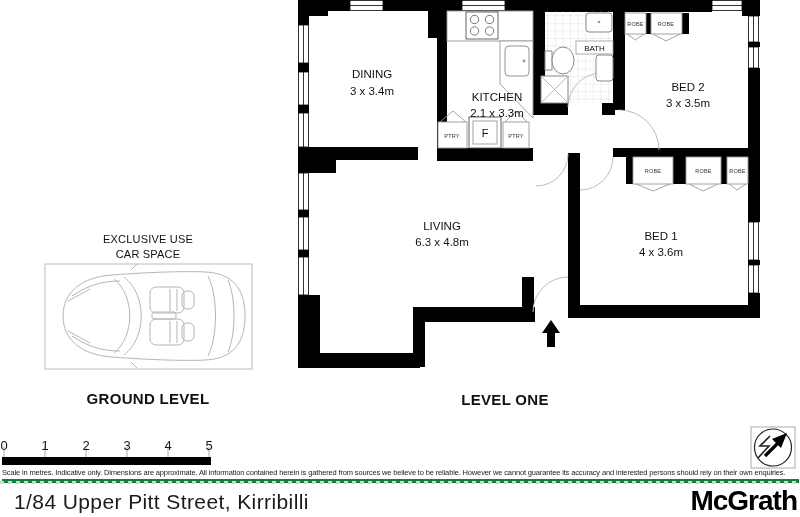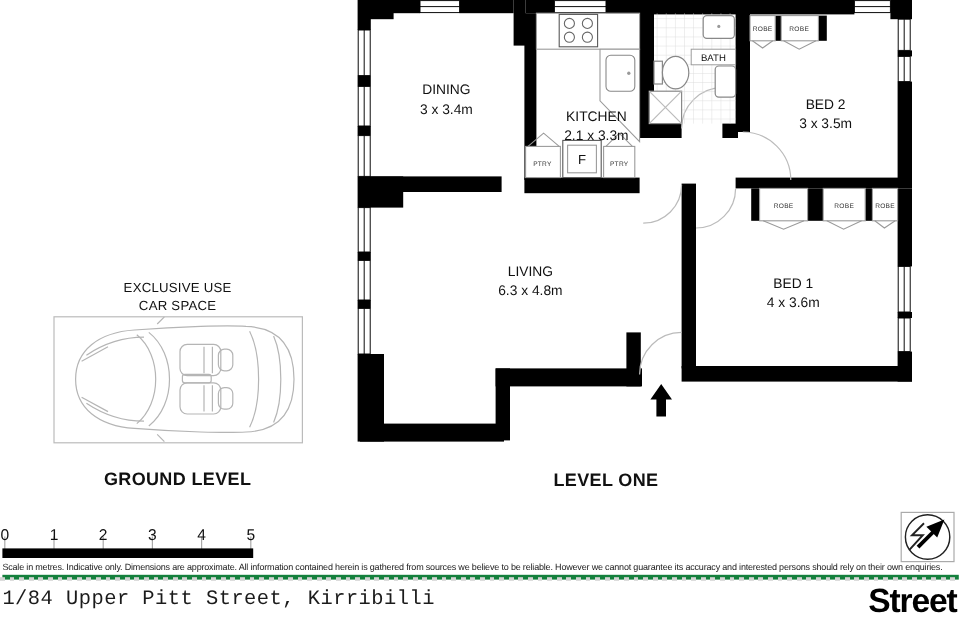--- a/index.html
+++ b/index.html
@@ -12,22 +12,22 @@
   .fridge-f{font-size:11px;}
   .bath-t{font-size:8px;}
   .lvl{font-size:15px;font-weight:bold;letter-spacing:.3px;}
   .car-t{font-size:11px;letter-spacing:.2px;}
   .tick-t{font-size:13px;}
   .disclaimer{position:absolute;left:2px;top:468px;width:797px;font-size:7.5px;
       letter-spacing:-0.15px;color:#222;white-space:nowrap;overflow:hidden;
       border-bottom:4px solid #15803d;padding-bottom:2px;}
   .hatch{position:absolute;left:0;top:481px;width:800px;height:3px;
       background:repeating-linear-gradient(90deg,#d4d4d4 0 4px,transparent 4px 8px);}
-  .address{position:absolute;left:2px;top:490px;font-size:17px;color:#1b1b1b;
-      letter-spacing:.4px;font-family:Liberation Mono, monospace;}
+  .address{position:absolute;left:14px;top:490px;font-size:21px;color:#1b1b1b;
+      letter-spacing:.4px;}
   .brand{position:absolute;right:3px;top:485px;font-size:28px;font-weight:bold;
       color:#000;letter-spacing:-1px;}
 </style>
 </head>
 <body>
 
 <div class="page">
 
 <svg width="800" height="474" viewBox="0 0 800 474">
 
@@ -250,15 +250,15 @@
     <path d="M 758,458 L 769,446 L 760,446 L 770,436" fill="none" stroke="#222" stroke-width="1.6"></path>
     <path d="M 765,456 L 781,440" fill="none" stroke="#000" stroke-width="3.2"></path>
     <polygon points="787,433 772,439 781,448" fill="#000"></polygon>
   </g>
 </svg>
 
 
 <div class="disclaimer">Scale in metres. Indicative only. Dimensions are approximate. All information contained herein is gathered from sources we believe to be reliable. However we cannot guarantee its accuracy and interested persons should rely on their own enquiries.</div>
 <div class="hatch"></div>
 <div class="address">1/84 Upper Pitt Street, Kirribilli</div>
-<div class="brand">Street</div>
+<div class="brand">McGrath</div>
 
 </div>
 
 </body></html>

